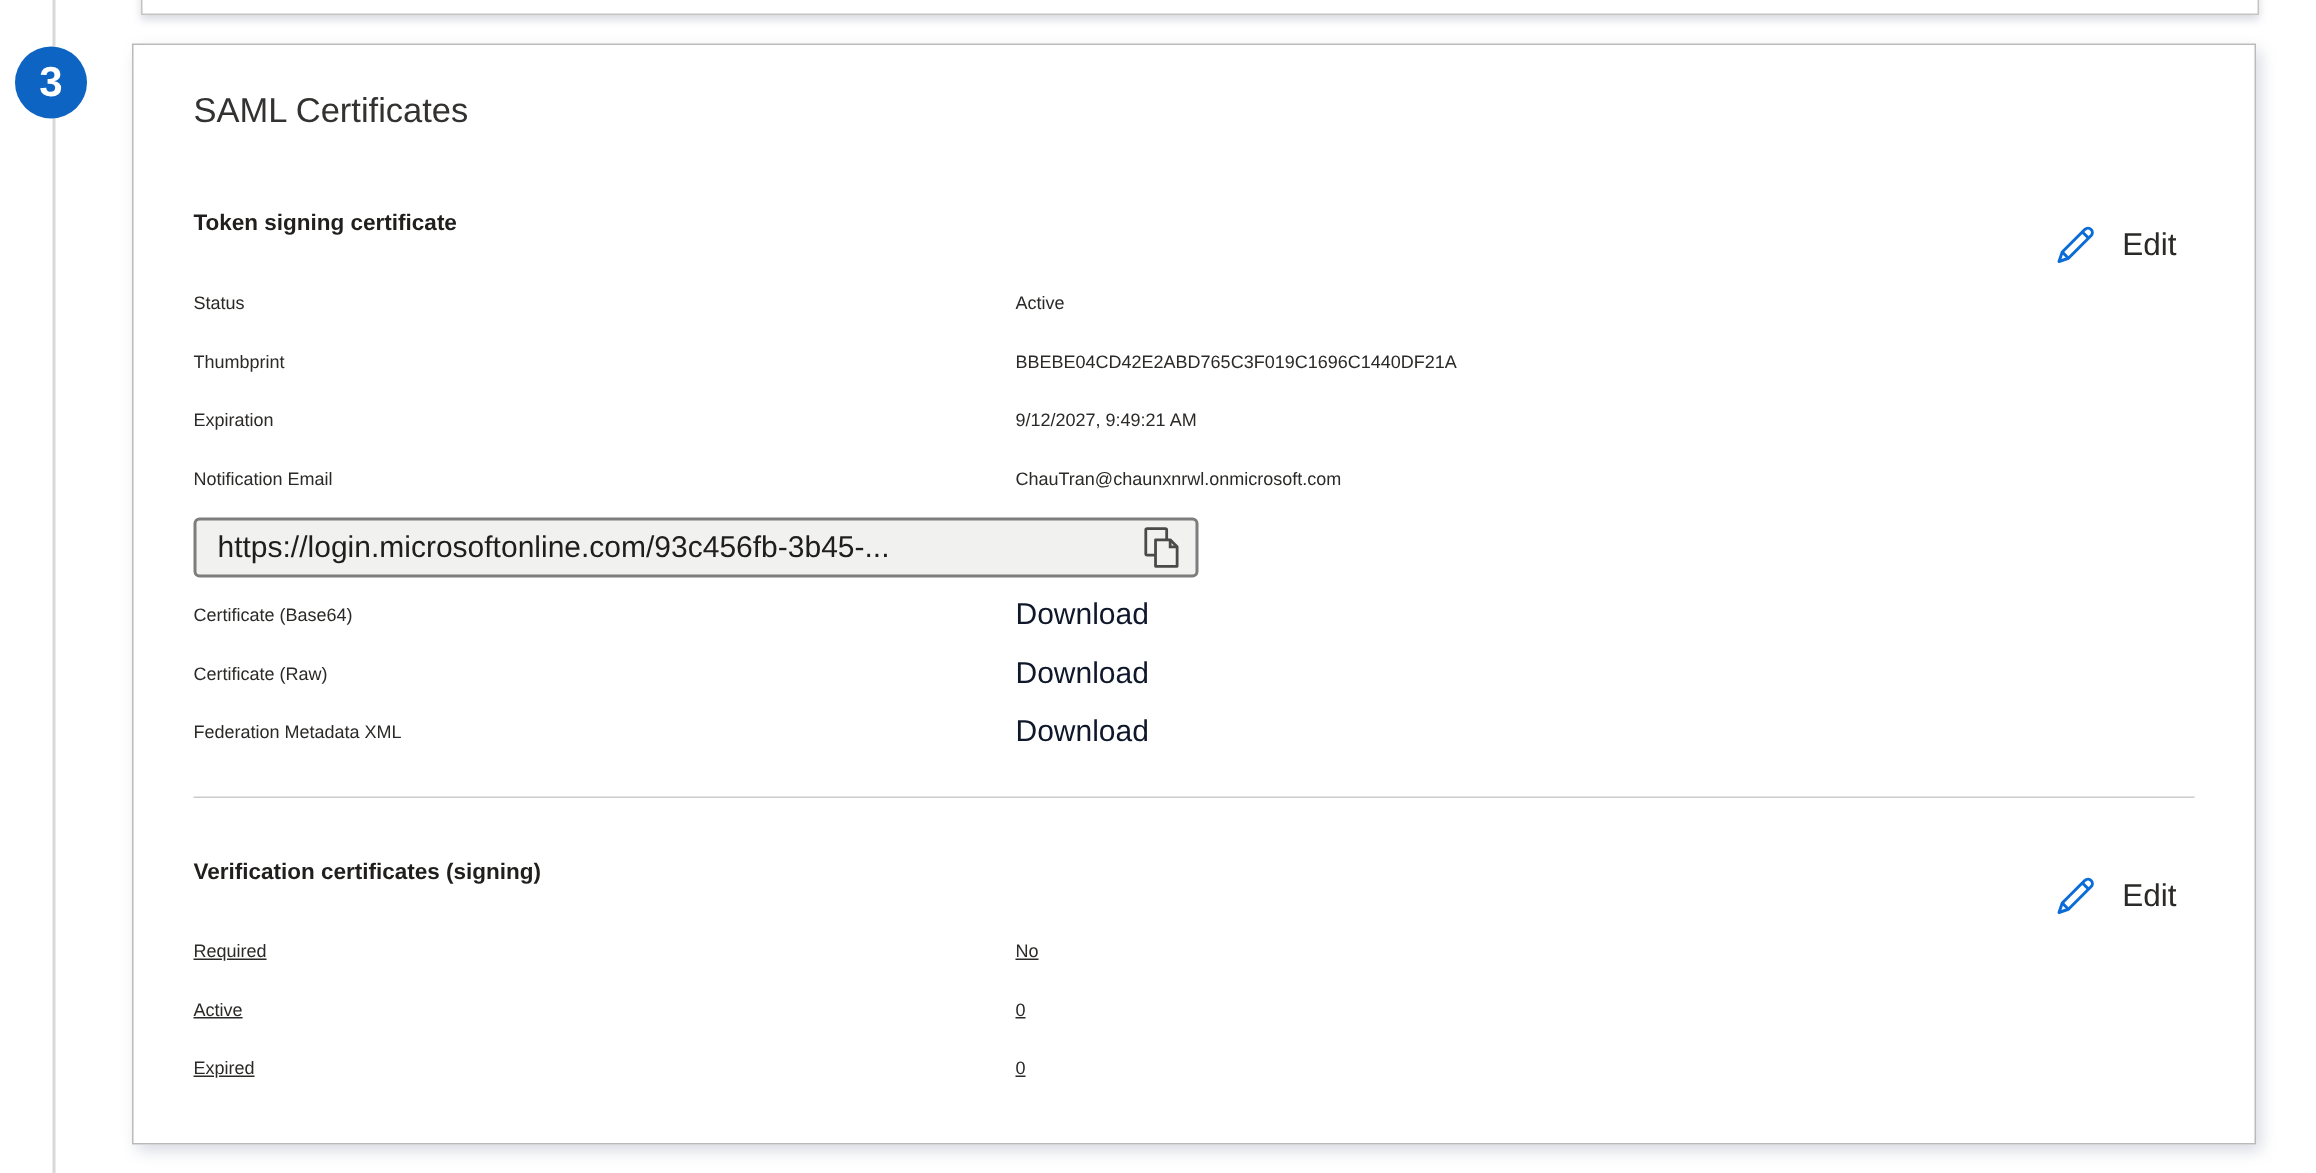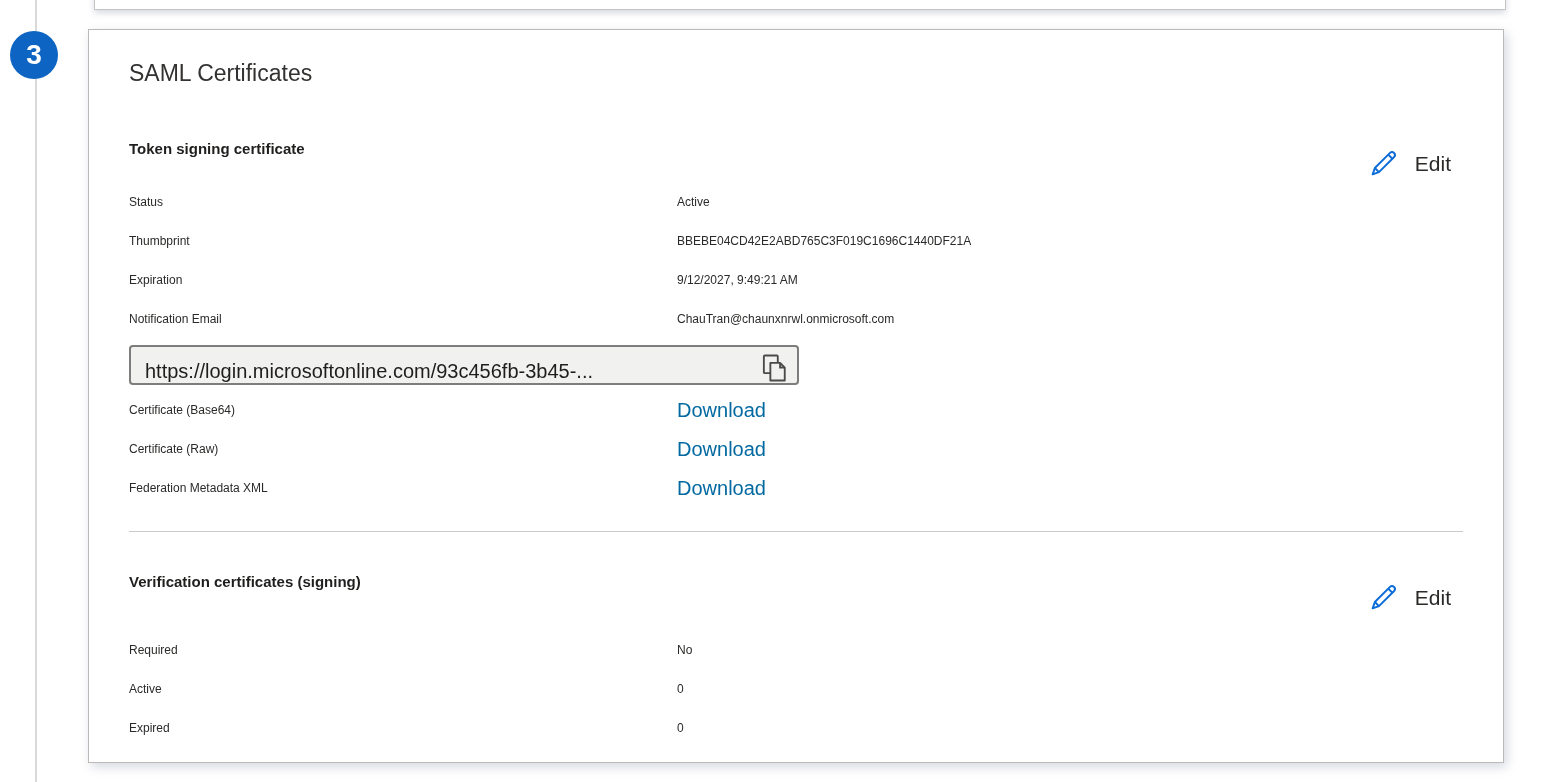--- a/index.html
+++ b/index.html
@@ -34,29 +34,29 @@
     margin:2px 0 0;font-size:23px;line-height:26px;font-weight:400;color:#333231;
   }
   .sec-heading{
     margin:51px 0 0;font-size:15px;line-height:24px;font-weight:700;color:#201f1e;
   }
   .sec-heading.second{margin-top:38px;}
   .kv-grid{margin:22px 0 0;}
   .kv-row{display:grid;grid-template-columns:548px 1fr;height:39px;}
   .kv-label,.kv-value{font-size:12px;line-height:39px;white-space:nowrap;color:#2b2a28;}
   .dl-link{
-    font-size:20px;line-height:39px;color:#0369a1;text-decoration:none;cursor:pointer;
+    font-size:20px;line-height:39px;color:#0f172a;text-decoration:none;cursor:pointer;
     justify-self:start;
   }
   .url-row{display:grid;grid-template-columns:548px 1fr;height:52px;align-items:center;}
   .url-row .kv-label{line-height:24px;}
   .url-box{
     box-sizing:border-box;width:670px;height:40px;
     background:#f1f1f0;border:2px solid #7d7d7d;border-radius:4px;
-    display:flex;align-items:flex-end;padding:0 9px 0 14px;cursor:text;
+    display:flex;align-items:center;padding:0 9px 0 14px;cursor:text;
   }
   .url-text{
     flex:1;font-size:20px;color:#1f1e1d;white-space:nowrap;overflow:hidden;
   }
   .copy-btn{
     background:none;border:none;padding:0;margin-left:8px;cursor:pointer;
     display:flex;align-items:center;
   }
   .divider{margin:23px 0 0;border:none;border-top:1px solid #cbcbca;}
   .edit-btn{
@@ -131,21 +131,21 @@
     <div class="kv-row">
       <span class="kv-label">Federation Metadata XML</span>
       <a class="dl-link">Download</a>
     </div>
   </div>
 
   <hr class="divider">
 
   <h3 class="sec-heading second">Verification certificates (signing)</h3>
 
-  <div class="kv-grid" style="margin-top:37px;">
+  <div class="kv-grid" style="margin-top:21px;text-decoration:underline;">
     <div class="kv-row">
       <span class="kv-label">Required</span>
       <span class="kv-value">No</span>
     </div>
     <div class="kv-row">
       <span class="kv-label">Active</span>
       <span class="kv-value">0</span>
     </div>
     <div class="kv-row">
       <span class="kv-label">Expired</span>

